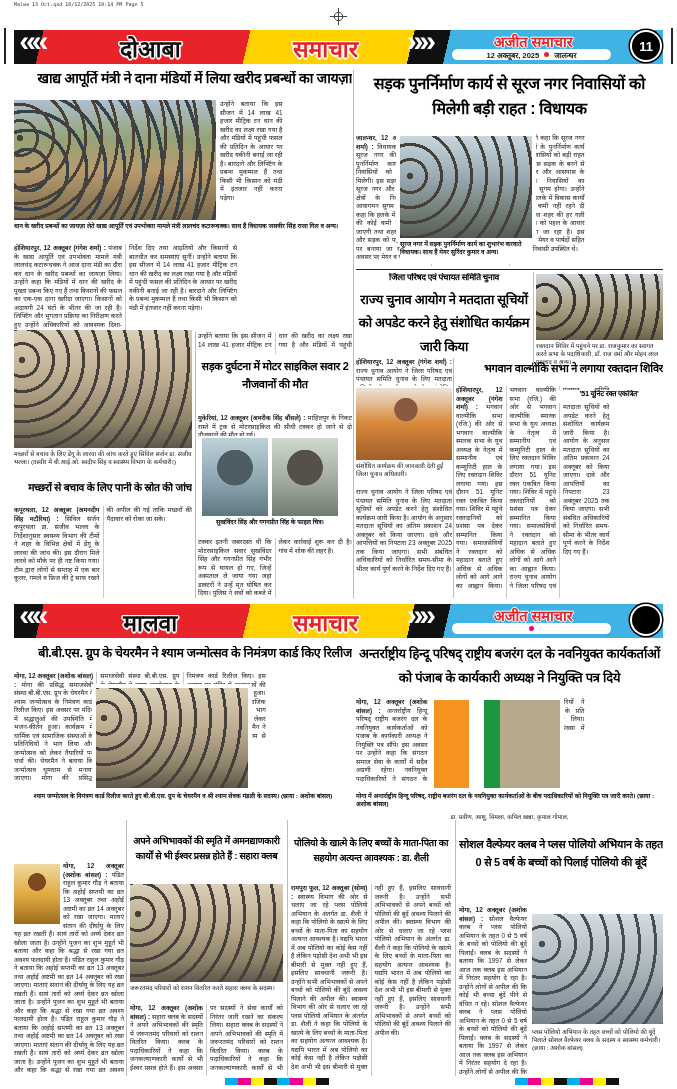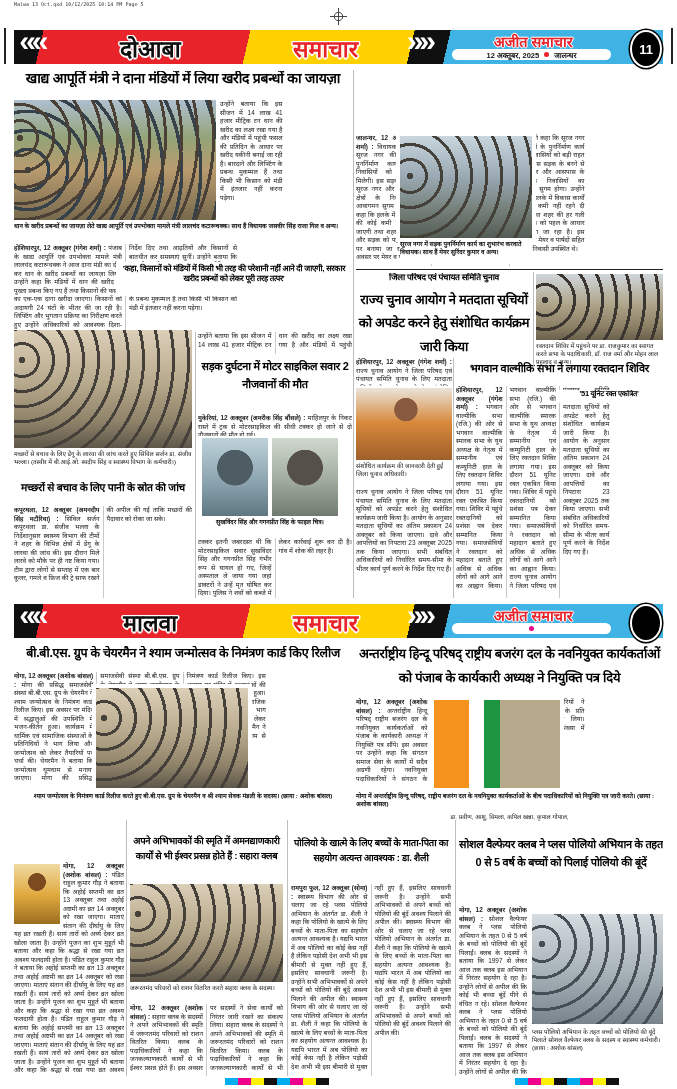--- a/index.html
+++ b/index.html
@@ -5,41 +5,41 @@
   html,body{margin:0;padding:0;background:#e9e9e9;}
   #page{position:relative;width:677px;height:1089px;background:#fff;margin:0 auto;
         font-family:"Liberation Sans","DejaVu Sans",sans-serif;color:#111;overflow:hidden;}
   .t{position:absolute;overflow:hidden;}
   .body-text{font-size:6.4px;line-height:1.33;text-align:justify;color:#1c1c1c;
              column-gap:7px;column-rule:0.5px solid #c9c9c9;column-fill:auto;}
   .dl{font-weight:bold;}
   .cap{font-size:6.2px;line-height:1.3;color:#101010;}
   .cap-b{font-weight:bold;}
   .hl{font-weight:800;color:#000;text-align:center;line-height:1.12;letter-spacing:-0.3px;}
-  .nowrap{white-space:nowrap;}
+  .nowrap{white-space:nowrap;text-align:right;}
   .c2{column-count:2}.c3{column-count:3}.c4{column-count:4}
   .photo{background-size:cover;}
   .ovl{box-shadow:0 0 0 4px #fff;}
   .whitebg{background:#fff;}
   .vrule{position:absolute;width:1px;background:#bdbdbd;}
   .hrule{position:absolute;height:1px;background:#222;}
   
   .banner{position:absolute;left:14px;width:649px;height:34px;
     background:linear-gradient(103deg,#101010 0 4.5%,#e8232a 4.5% 36%,#ffd100 36% 61%,#101010 61% 66.5%,#3fb3e4 66.5% 100%);}
   .banner .chev{position:absolute;top:-6px;font-size:30px;font-weight:bold;color:#fff;line-height:34px;letter-spacing:-4px;}
   .banner .region{position:absolute;left:8%;width:26%;top:2px;text-align:center;font-size:23px;font-weight:800;color:#0d0d0d;
       text-shadow:-1.5px 0 #fff,1.5px 0 #fff,0 -1.5px #fff,0 1.5px #fff,-1px -1px #fff,1px 1px #fff,1px -1px #fff,-1px 1px #fff;}
   .banner .word{position:absolute;left:36.5%;width:23%;top:2px;text-align:center;font-size:23px;font-weight:800;color:#e8232a;
       text-shadow:-1.5px 0 #fff,1.5px 0 #fff,0 -1.5px #fff,0 1.5px #fff,-1px -1px #fff,1px 1px #fff,1px -1px #fff,-1px 1px #fff;}
   .banner .brand{position:absolute;left:66.5%;width:27%;top:1px;text-align:center;font-size:14.5px;font-weight:800;color:#e8232a;
       text-shadow:-1px 0 #fff,1px 0 #fff,0 -1px #fff,0 1px #fff;}
   .banner .pill{position:absolute;left:67.5%;width:24.5%;top:19px;height:11px;background:#fff;border-radius:6px;
       display:flex;align-items:center;justify-content:center;gap:5px;font-size:7.5px;font-weight:bold;color:#111;}
   .banner .dot{width:5px;height:5px;border-radius:50%;display:inline-block;}
-  .banner .circle{position:absolute;right:3px;top:2px;width:28px;height:34px;border-radius:50%;background:#000;
+  .banner .circle{position:absolute;right:3px;top:2px;width:28px;height:28px;border-radius:50%;background:#000;
       box-shadow:0 0 0 2px #fff,0 0 0 3.5px #000;color:#fff;display:flex;align-items:center;justify-content:center;
       font-size:13px;font-weight:bold;}
   
   .ph-crowd{background:
       repeating-radial-gradient(circle at 6px 38px,#4a4036 0 3px,transparent 3px 16px),
       repeating-radial-gradient(circle at 14px 70px,#37414a 0 3.5px,transparent 3.5px 19px),
       linear-gradient(180deg,#aebfd0 0%,#94a377 32%,#b89b6e 58%,#77694d 100%);}
   .ph-crowd2{background:
       repeating-radial-gradient(circle at 9px 26px,#3c3630 0 3px,transparent 3px 14px),
       linear-gradient(180deg,#cfd6da 0%,#b0a68c 45%,#8b7f64 80%,#6a604c 100%);}
@@ -98,21 +98,20 @@
   <div class="t photo ph-crowd" style="left:14px;top:100px;width:202px;height:120px;"></div>
   <div class="t body-text c2" style="left:220px;top:100px;width:132px;height:120px;">
     <span>उन्होंने बताया कि इस सीजन में 14 लाख 41 हजार मीट्रिक टन धान की खरीद का लक्ष्य रखा गया है और मंडियों में पहुंची फसल की प्रतिदिन के आधार पर खरीद यकीनी बनाई जा रही है। बारदाने और लिफ्टिंग के प्रबन्ध मुकम्मल हैं तथा किसी भी किसान को मंडी में इंतजार नहीं करना पड़ेगा।</span>
   </div>
   <div class="t cap cap-b" style="left:14px;top:222px;width:338px;height:20px;">धान के खरीद प्रबन्धों का जायज़ा लेते खाद्य आपूर्ति एवं उपभोक्ता मामले मंत्री लालचंद कटारूचक्क। साथ हैं विधायक जसवीर सिंह राजा गिल व अन्य।</div>
   <div class="t body-text c3" style="left:14px;top:244px;width:338px;height:86px;">
     <span class="dl">होशियारपुर, 12 अक्तूबर (गंगेश शर्मा) :</span>
     <span>पंजाब के खाद्य आपूर्ति एवं उपभोक्ता मामले मंत्री लालचंद कटारूचक्क ने आज दाना मंडी का दौरा कर धान के खरीद प्रबन्धों का जायज़ा लिया। उन्होंने कहा कि मंडियों में धान की खरीद के पुख्ता प्रबन्ध किए गए हैं तथा किसानों की फसल का एक-एक दाना खरीदा जाएगा। किसानों को अदायगी 24 घंटों के भीतर की जा रही है। लिफ्टिंग और भुगतान प्रक्रिया का निरीक्षण करते हुए उन्होंने अधिकारियों को आवश्यक दिशा-निर्देश दिए तथा आढ़तियों और किसानों से बातचीत कर समस्याएं सुनीं।</span>
     <span>उन्होंने बताया कि इस सीजन में 14 लाख 41 हजार मीट्रिक टन धान की खरीद का लक्ष्य रखा गया है और मंडियों में पहुंची फसल की प्रतिदिन के आधार पर खरीद यकीनी बनाई जा रही है। बारदाने और लिफ्टिंग के प्रबन्ध मुकम्मल हैं तथा किसी भी किसान को मंडी में इंतजार नहीं करना पड़ेगा।</span>
   </div>
-  <div class="t hl whitebg" style="left:116px;top:262px;width:236px;height:32px;font-size:8px;line-height:1.3;padding-top:2px;">'कहा, किसानों को मंडियों में किसी भी तरह की परेशानी नहीं आने दी जाएगी, सरकार खरीद प्रबन्धों को लेकर पूरी तरह तत्पर'</div>
 
   <div class="t photo ph-group" style="left:14px;top:330px;width:178px;height:118px;"></div>
   <div class="t cap" style="left:14px;top:450px;width:178px;height:28px;">मच्छरों से बचाव के लिए डेंगू के लारवा की जांच करते हुए सिविल सर्जन डा. संजीव भल्ला। (तस्वीर में बी.आई.ओ. स्वदीप सिंह व स्वास्थ्य विभाग के कर्मचारी।)</div>
   <div class="t hl nowrap" style="left:14px;top:482px;width:178px;height:20px;font-size:10.5px;">मच्छरों से बचाव के लिए पानी के स्रोत की जांच</div>
   <div class="t body-text c2" style="left:14px;top:506px;width:178px;height:92px;">
     <span class="dl">कपूरथला, 12 अक्तूबर (अमनदीप सिंह मटौरिया) :</span>
     <span>सिविल सर्जन कपूरथला डा. संजीव भल्ला के निर्देशानुसार स्वास्थ्य विभाग की टीमों ने शहर के विभिन्न क्षेत्रों में डेंगू के लारवा की जांच की। इस दौरान मिले लारवे को मौके पर ही नष्ट किया गया। टीम द्वारा लोगों से सप्ताह में एक बार कूलर, गमले व फ्रिज की ट्रे साफ रखने की अपील की गई ताकि मच्छरों की पैदावार को रोका जा सके।</span>
   </div>
 
   <div class="t body-text c2" style="left:198px;top:332px;width:154px;height:22px;">
@@ -123,20 +122,21 @@
     <span class="dl">मुकेरियां, 12 अक्तूबर (अमरीक सिंह बौंसले) :</span>
     <span>माहिलपुर के निकट रास्ते में ट्रक से मोटरसाइकिल की सीधी टक्कर हो जाने से दो नौजवानों की मौत हो गई।</span>
   </div>
   <div class="t photo ph-portrait1" style="left:202px;top:438px;width:66px;height:78px;"></div>
   <div class="t photo ph-portrait2" style="left:272px;top:438px;width:66px;height:78px;"></div>
   <div class="t cap cap-b" style="left:202px;top:518px;width:136px;height:18px;text-align:center;">सुखविंदर सिंह और गगनप्रीत सिंह के फाइल चित्र।</div>
   <div class="t body-text c2" style="left:198px;top:538px;width:154px;height:60px;">
     <span>टक्कर इतनी जबरदस्त थी कि मोटरसाइकिल सवार सुखविंदर सिंह और गगनप्रीत सिंह गंभीर रूप से घायल हो गए, जिन्हें अस्पताल ले जाया गया जहां डाक्टरों ने उन्हें मृत घोषित कर दिया। पुलिस ने शवों को कब्जे में लेकर कार्रवाई शुरू कर दी है। गांव में शोक की लहर है।</span>
   </div>
 
+  <div class="t hl" style="left:356px;top:72px;width:307px;height:58px;font-size:16px;line-height:1.55;">सड़क पुनर्निर्माण कार्य से सूरज नगर निवासियों को मिलेगी बड़ी राहत : विधायक</div>
   <div class="t body-text c4" style="left:356px;top:134px;width:307px;height:132px;">
     <span class="dl">जालन्धर, 12 अक्तूबर (नरेश शर्मा) :</span>
     <span>विधायक ने कहा कि सूरज नगर की सड़कों के पुनर्निर्माण कार्य से क्षेत्र निवासियों को बड़ी राहत मिलेगी। इस सड़क के बनने से सूरज नगर और आसपास के क्षेत्रों के निवासियों का आवागमन सुगम होगा। उन्होंने कहा कि हलके में विकास कार्यों की कोई कमी नहीं रहने दी जाएगी तथा शहर की हर गली और सड़क को पहल के आधार पर बनाया जा रहा है। इस अवसर पर मेयर व पार्षदों सहित मोहल्ला निवासी उपस्थित थे।</span>
     <span>विधायक ने कहा कि सूरज नगर की सड़कों के पुनर्निर्माण कार्य से क्षेत्र निवासियों को बड़ी राहत मिलेगी। इस सड़क के बनने से सूरज नगर और आसपास के क्षेत्रों के निवासियों का आवागमन सुगम होगा। उन्होंने कहा कि हलके में विकास कार्यों की कोई कमी नहीं रहने दी जाएगी तथा शहर की हर गली और सड़क को पहल के आधार पर बनाया जा रहा है। इस अवसर पर मेयर व पार्षदों सहित मोहल्ला निवासी उपस्थित थे।</span>
     <span>विधायक ने कहा कि सूरज नगर की सड़कों के पुनर्निर्माण कार्य से क्षेत्र निवासियों को बड़ी राहत मिलेगी। इस सड़क के बनने से सूरज नगर और आसपास के क्षेत्रों के निवासियों का आवागमन सुगम होगा। उन्होंने कहा कि हलके में विकास कार्यों की कोई कमी नहीं रहने दी जाएगी तथा शहर की हर गली और सड़क को पहल के आधार पर बनाया जा रहा है। इस अवसर पर मेयर व पार्षदों सहित मोहल्ला निवासी उपस्थित थे।</span>
   </div>
   <div class="t photo ph-street ovl" style="left:400px;top:136px;width:132px;height:102px;"></div>
   <div class="t cap cap-b whitebg" style="left:400px;top:240px;width:132px;height:24px;">सूरज नगर में सड़क पुनर्निर्माण कार्य का शुभारंभ करवाते विधायक। साथ हैं मेयर सुरिंदर कुमार व अन्य।</div>
   <div class="hrule" style="left:356px;top:269px;width:307px;"></div>
 

